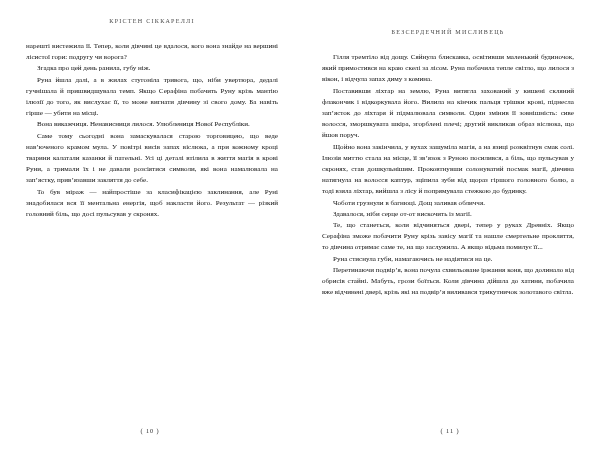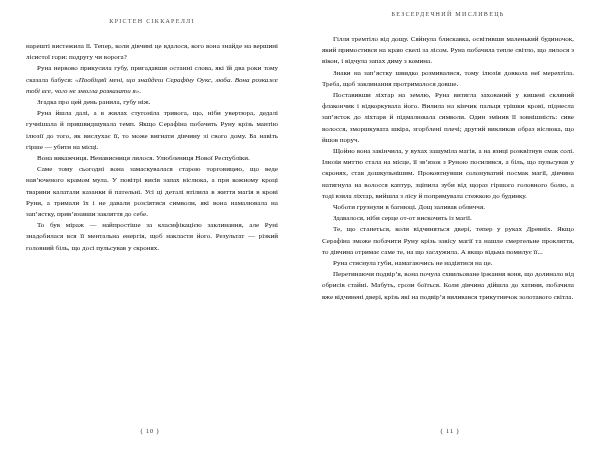--- a/index.html
+++ b/index.html
@@ -24,21 +24,21 @@
     width: 300px;
     height: 450px;
     box-sizing: border-box;
     position: relative;
     background: #ffffff;
   }
   .page-left {
     padding: 18px 22px 0 26px;
   }
   .page-right {
-    padding: 11px 26px 0 22px;
+    padding: 29px 26px 0 22px;
   }
   .running-head {
     text-align: center;
     font-size: 6.1px;
     letter-spacing: 1.25px;
     color: #4a4a4a;
     text-transform: uppercase;
     margin: 0 0 17px 0;
     font-family: "Liberation Serif", "DejaVu Serif", serif;
     white-space: nowrap;
@@ -74,35 +74,33 @@
 </style>
 </head>
 <body>
 
 <div class="spread">
 
   <div class="page page-left">
     <div class="running-head">КРІСТЕН СІККАРЕЛЛІ</div>
     <div class="body-text" id="left-body">
         <p class="no-indent"><span>нарешті вистежила її. Тепер, коли дівчині це вдалося, кого вона знайде на вершині лісистої гори: подругу чи ворога?</span></p>
-        <p><span>Руна нервово прикусила губу, пригадавши останні сло­ва, які їй два роки тому сказала бабуся: </span><em>«Пообіцяй мені, що знайдеш Серафіну Оукс, люба. Вона розкаже тобі все, чого не змогла розказати я».</em></p>
         <p><span>Згадка про цей день ранила, губу ніж.</span></p>
         <p><span>Руна йшла далі, а в жилах стугоніла тривога, що, ніби увертюра, дедалі гучнішала й пришвидшувала темп. Якщо Серафіна побачить Руну крізь мантію ілюзії до того, як вислухає її, то може вигнати дівчину зі свого дому. Ба на­віть гірше — убити на місці.</span></p>
         <p><span>Вона викажчиця. Ненависниця лилося. Улюблениця Нової Республіки.</span></p>
         <p><span>Саме тому сьогодні вона замаскувалася старою торго­вицею, що веде нав’юченого крамом мула. У повітрі висів запах віслюка, а при кожному кроці тварини калатали ка­занки й пательні. Усі ці деталі втілила в життя магія в кро­ві Руни, а тримали їх і не давали розсіятися символи, які вона намалювала на зап’ястку, прив’язавши закляття до себе.</span></p>
         <p><span>То був міраж — найпростіше за класифікацією закли­нання, але Руні знадобилася вся її ментальна енергія, щоб накласти його. Результат — різкий головний біль, що досі пульсував у скронях.</span></p>
       </div>
     <div class="folio">( 10 )</div>
   </div>
 
   <div class="page page-right">
     <div class="running-head">БЕЗСЕРДЕЧНИЙ МИСЛИВЕЦЬ</div>
     <div class="body-text" id="right-body">
         <p><span>Гілля тремтіло від дощу. Сяйнула блискавка, освітив­ши маленький будиночок, який примостився на краю скелі за лісом. Руна побачила тепле світло, що лилося з ві­кон, і відчула запах диму з комина.</span></p>
-        <p><span>Знаки на зап’ястку швидко розмивалися, тому ілюзія довкола неї мерехтіла. Треба, щоб заклинання протрима­лося довше.</span></p>
         <p><span>Поставивши ліхтар на землю, Руна витягла захований у кишені скляний флакончик і відкоркувала його. Вилила на кінчик пальця трішки крові, піднесла зап’ясток до ліх­таря й підмалювала символи. Один змінив її зовнішність: сиве волосся, зморшкувата шкіра, згорблені плечі; другий викликав образ віслюка, що йшов поруч.</span></p>
         <p><span>Щойно вона закінчила, у вухах зашуміла магія, а на язиці розквітнув смак солі. Ілюзія миттю стала на місце, її зв’язок з Руною посилився, а біль, що пульсував у скронях, став дошкульнішим. Проковтнувши солонуватий посмак магії, дівчина натягнула на волосся каптур, зціпила зуби від щораз гіршого головного болю, а тоді взяла ліхтар, вийшла з лісу й попрямувала стежкою до будинку.</span></p>
         <p><span>Чоботи грузнули в багнюці. Дощ заливав обличчя.</span></p>
         <p><span>Здавалося, ніби серце от-от вискочить із магії.</span></p>
         <p><span>Те, що станеться, коли відчиняться двері, тепер у ру­ках Древніх. Якщо Серафіна зможе побачити Руну крізь завісу магії та нашле смертельне прокляття, то дівчина отримає саме те, на що заслужила. А якщо відьма поми­лує її...</span></p>
         <p><span>Руна стиснула губи, намагаючись не надіятися на це.</span></p>
         <p><span>Перетинаючи подвір’я, вона почула схвильоване ір­жання коня, що долинало від обрисів стайні. Мабуть, гро­зи боїться. Коли дівчина дійшла до хатини, побачила вже відчинені двері, крізь які на подвір’я виливався трикутни­чок золотавого світла.</span></p>
       </div>
     <div class="folio">( 11 )</div>
   </div>

